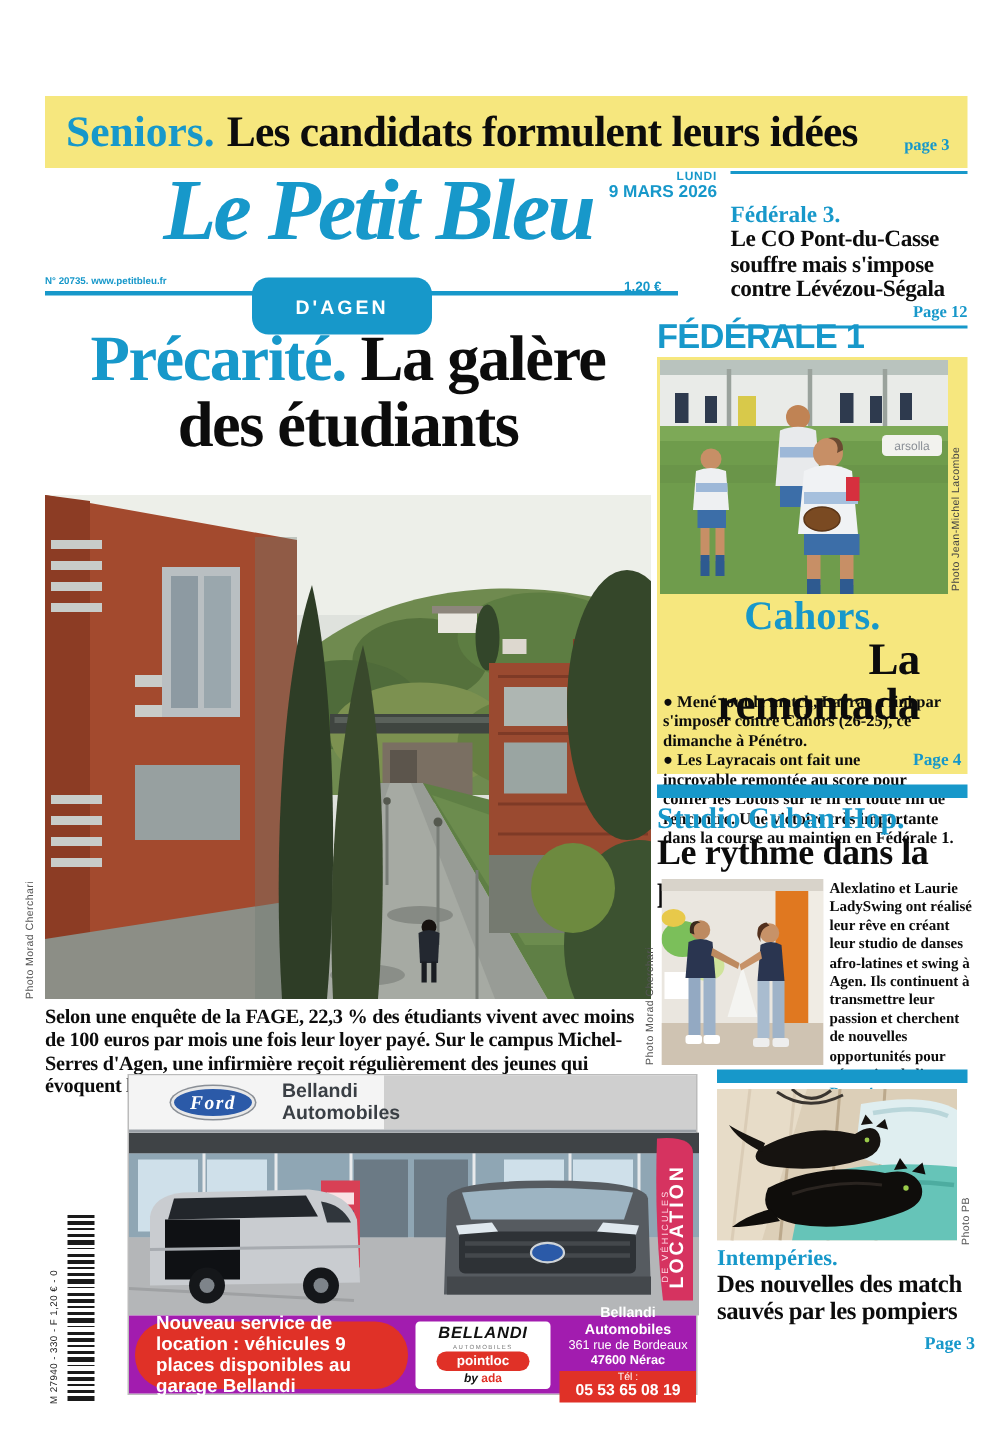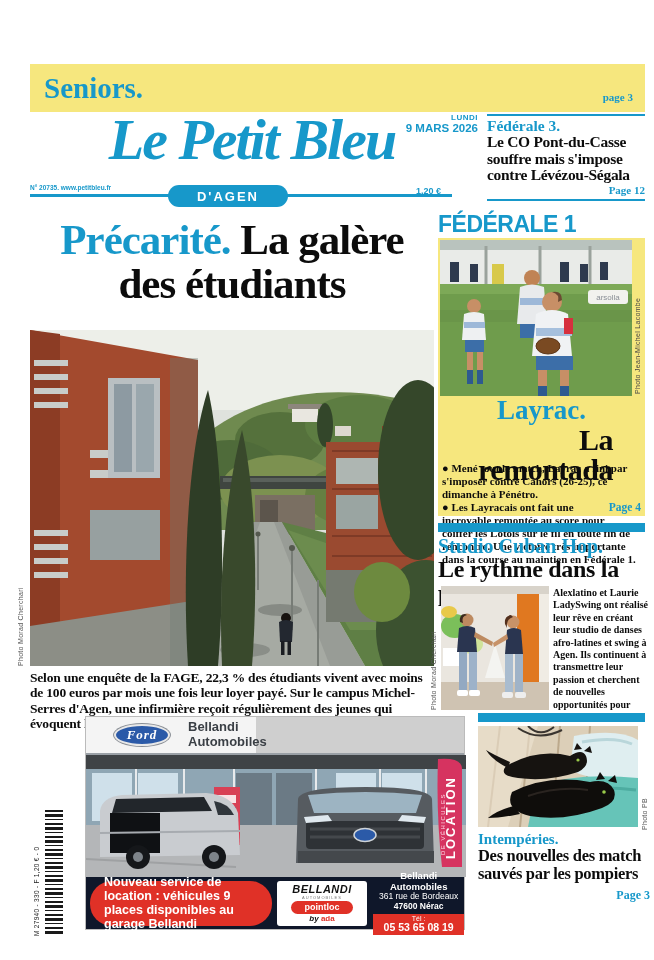--- a/index.html
+++ b/index.html
@@ -21,31 +21,31 @@
   .banner .pg{position:absolute;right:12px;bottom:9px;font-weight:bold;font-size:11px;color:var(--blue);}
 
   
   .mast-title{left:52px;top:108px;width:400px;text-align:center;font-style:italic;font-weight:bold;
               font-size:58px;color:var(--blue);letter-spacing:-2px;line-height:1.1;}
   .datebox{left:398px;top:113px;width:80px;text-align:right;color:var(--blue);
            font-family:"Liberation Sans",sans-serif;font-weight:bold;}
   .datebox .day{font-size:8px;letter-spacing:.5px;}
   .datebox .date{font-size:11.5px;}
   .mast-rule{left:30px;top:194px;width:422px;height:3px;background:var(--blue);}
-  .agen-pill{left:168px;top:185px;width:120px;height:22px;background:var(--blue);border-radius:11px;
+  .agen-pill{left:168px;top:185px;width:120px;height:38px;background:var(--blue);border-radius:11px;
              color:#fff;font-family:"Liberation Sans",sans-serif;font-weight:bold;font-size:13px;
              letter-spacing:2px;display:flex;align-items:center;justify-content:center;}
   .issue{left:30px;top:184px;font-size:6.5px;font-weight:bold;color:var(--blue);
          font-family:"Liberation Sans",sans-serif;}
   .price{left:416px;top:186px;font-size:9px;font-weight:bold;color:var(--blue);
          font-family:"Liberation Sans",sans-serif;}
 
   
   .fed3{left:487px;top:114px;width:158px;border-top:2px solid var(--blue);
-        border-bottom:2px solid var(--blue);padding:2px 0 3px;}
+        border-bottom:2px solid var(--blue);padding:20px 0 3px;}
   .fed3 .kick{font-weight:bold;font-size:15.5px;color:var(--blue);line-height:1.05;}
   .fed3 .tit{font-weight:bold;font-size:15.5px;color:var(--ink);line-height:1.06;letter-spacing:-.3px;}
   .fed3 .pg{display:block;text-align:right;font-weight:bold;font-size:11px;color:var(--blue);}
 
   
   .lead-hl{left:30px;top:218px;width:404px;text-align:center;font-weight:bold;font-size:43px;
            line-height:1.03;color:var(--ink);letter-spacing:-1px;}
   .lead-hl .kick{color:var(--blue);}
 
   .main-photo{left:30px;top:330px;width:404px;height:336px;}
@@ -96,21 +96,21 @@
       font-family:"Liberation Sans",sans-serif;}
   .ad-head{position:relative;height:38px;background:linear-gradient(90deg,#f4f4f4 0 45%,#cfcfcf 45%);
            display:flex;align-items:center;border-bottom:2px solid #9aa0a6;}
   .ford-oval{position:relative;margin-left:28px;width:56px;height:22px;background:#2b5aa8;
              border-radius:50%;border:2px solid #e8e8e8;box-shadow:0 0 0 1px #8a8f96;
              display:flex;align-items:center;justify-content:center;}
   .ford-oval span{color:#fff;font-family:"Liberation Serif",serif;font-style:italic;font-weight:bold;
                   font-size:13px;letter-spacing:1px;}
   .dealer{margin-left:18px;font-weight:bold;font-size:13px;color:#3a3f45;line-height:1.15;}
   .ad-photo{display:block;height:122px;}
-  .ad-foot{position:relative;height:52px;background:#0f172a;display:flex;align-items:center;}
+  .ad-foot{position:relative;height:52px;background:#a21caf;display:flex;align-items:center;}
   .offer{margin-left:4px;width:184px;height:45px;background:var(--ad-red);border-radius:22px;
          color:#fff;font-weight:bold;font-size:12.5px;line-height:1.12;display:flex;align-items:center;
          padding:0 10px 0 14px;}
   .midlogo{margin-left:5px;width:92px;height:45px;background:#fff;border-radius:3px;text-align:center;
            padding-top:2px;}
   .midlogo .bell{font-style:italic;font-weight:bold;font-size:11px;color:#111;letter-spacing:.5px;}
   .midlogo .bsub{font-size:4px;color:#777;letter-spacing:1px;}
   .pointloc{margin:1px auto 0;width:62px;height:13px;background:var(--ad-red);border-radius:7px;
             color:#fff;font-weight:bold;font-size:9px;line-height:13px;}
   .byada{font-weight:bold;font-style:italic;font-size:8px;color:#111;}
@@ -129,20 +129,21 @@
      repeating-linear-gradient(to bottom,#1a1a1a 0 2px,#fff 2px 4px,#1a1a1a 4px 7px,#fff 7px 9px,
      #1a1a1a 9px 10px,#fff 10px 13px);}
 </style>
 </head>
 <body>
 
 <div class="page">
 
   <div class="abs banner">
     <span class="kick">Seniors.</span>
+    <span class="tit">Les candidats formulent leurs idées</span>
     <span class="pg">page 3</span>
   </div>
 
   <div class="abs mast-title">Le Petit Bleu</div>
   <div class="abs datebox">
     <div class="day">LUNDI</div>
     <div class="date">9 MARS 2026</div>
   </div>
   <div class="abs mast-rule"></div>
   <div class="abs issue">N° 20735. www.petitbleu.fr</div>
@@ -306,21 +307,21 @@
       <ellipse cx="108" cy="106" rx="12" ry="8" fill="none" stroke="#5c3618" stroke-width="1"></ellipse>
       <rect x="96" y="116" width="37" height="14" fill="#3c6ea8"></rect>
       <rect x="98" y="130" width="9" height="20" fill="#c78f66"></rect>
         <rect x="120" y="130" width="9" height="20" fill="#c78f66"></rect>
       <rect x="98" y="146" width="9" height="10" fill="#2e5a90"></rect>
         <rect x="120" y="146" width="9" height="10" fill="#2e5a90"></rect>
     </g>
   </svg>
   <div class="abs vert rugby-credit">Photo Jean-Michel Lacombe</div>
 
-  <div class="abs layrac-kick">Layrac.</div>
+  <div class="abs layrac-kick">Cahors.</div>
   <div class="abs layrac-tit">La remontada</div>
   <div class="abs layrac-body">
     <div>● Mené tout le match, Layrac a fini par s'imposer contre Cahors (26-25), ce dimanche à Pénétro.</div>
     <div>
       <span class="pg">Page 4</span>
       <span>● Les Layracais ont fait une incroyable remontée au score pour coiffer les Lotois sur le fil en toute fin de rencontre. Une victoire très importante dans la course au maintien en Fédérale 1.</span>
     </div>
   </div>
 
   <div class="abs divider1"></div>

